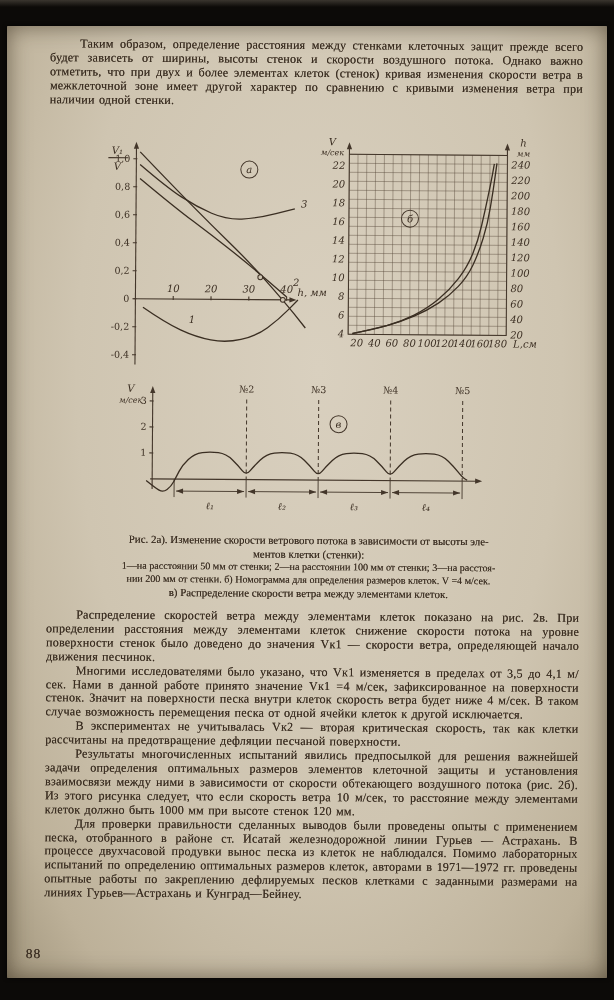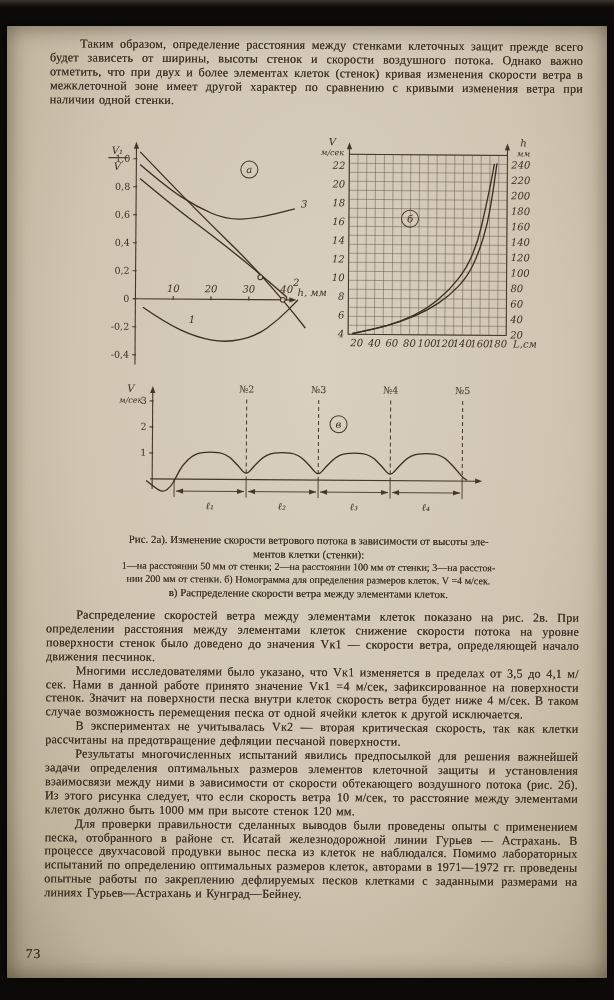--- a/index.html
+++ b/index.html
@@ -240,17 +240,17 @@
       </div>
 
       <div class="bodytext">
         <p>Распределение скоростей ветра между элементами клеток показано на рис. 2в. При определении расстояния между элементами клеток снижение скорости потока на уровне поверхности стенок было доведено до значения Vк1 — скорости ветра, определяющей начало движения песчинок.</p>
         <p>Многими исследователями было указано, что Vк1 изменяется в пределах от 3,5 до 4,1 м/сек. Нами в данной работе принято значение Vк1 =4 м/сек, зафиксированное на поверхности стенок. Значит на поверхности песка внутри клеток скорость ветра будет ниже 4 м/сек. В таком случае возможность перемещения песка от одной ячейки клеток к другой исключается.</p>
         <p>В экспериментах не учитывалась Vк2 — вторая критическая скорость, так как клетки рассчитаны на предотвращение дефляции песчаной поверхности.</p>
         <p>Результаты многочисленных испытаний явились предпосылкой для решения важнейшей задачи определения оптимальных размеров элементов клеточной защиты и установления взаимосвязи между ними в зависимости от скорости обтекающего воздушного потока (рис. 2б). Из этого рисунка следует, что если скорость ветра 10 м/сек, то расстояние между элементами клеток должно быть 1000 мм при высоте стенок 120 мм.</p>
         <p>Для проверки правильности сделанных выводов были проведены опыты с применением песка, отобранного в районе ст. Исатай железнодорожной линии Гурьев — Астрахань. В процессе двухчасовой продувки вынос песка из клеток не наблюдался. Помимо лабораторных испытаний по определению оптимальных размеров клеток, авторами в 1971—1972 гг. проведены опытные работы по закреплению дефлируемых песков клетками с заданными размерами на линиях Гурьев—Астрахань и Кунград—Бейнеу.</p>
       </div>
 
-      <div class="pagenum">73</div>
+      <div class="pagenum">88</div>
 
     </div>
   </div>
 </div>
 
 </body></html>

